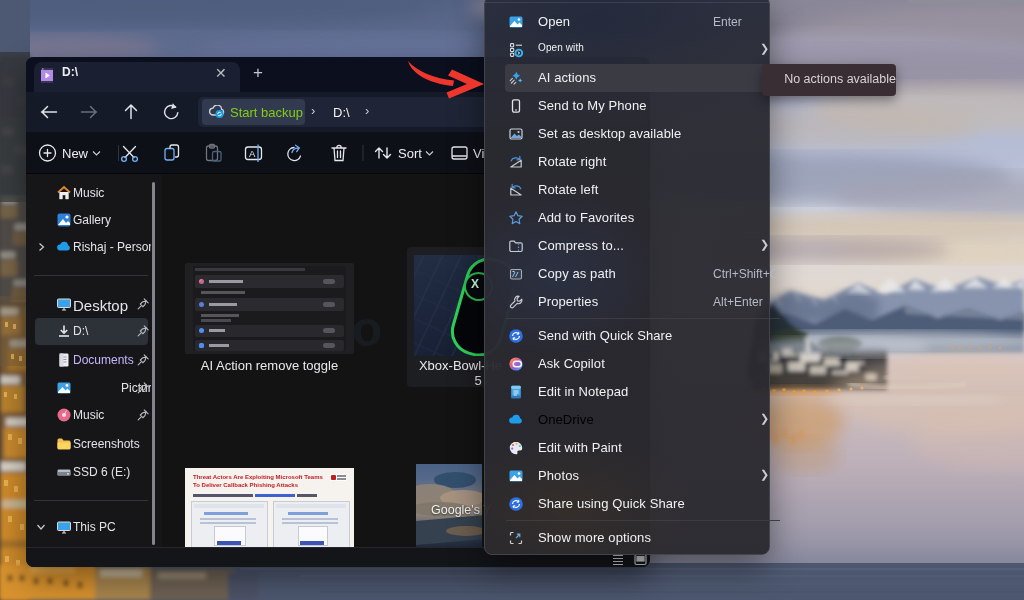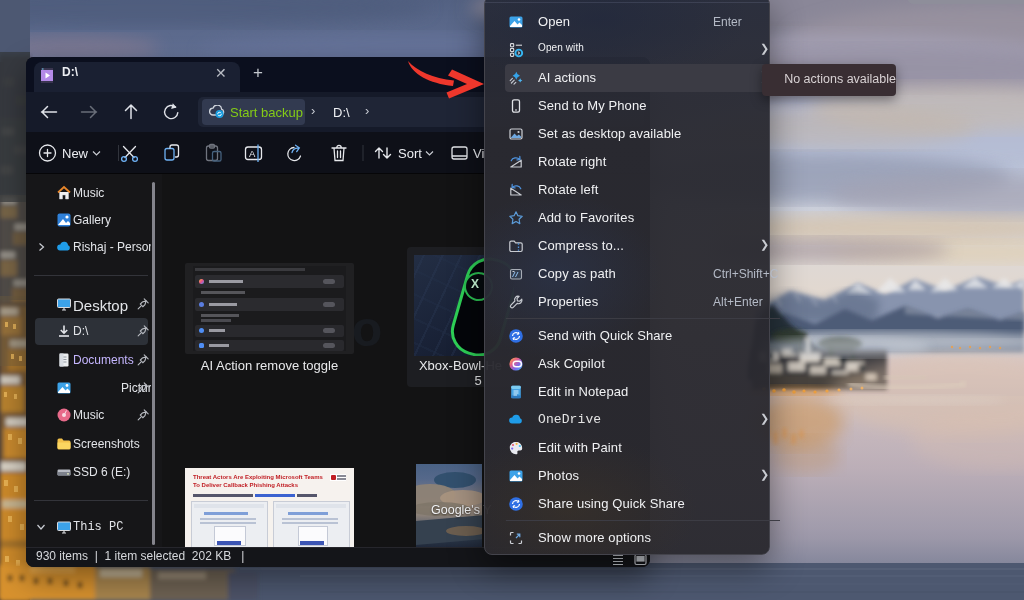--- a/index.html
+++ b/index.html
@@ -422,21 +422,21 @@
             <circle cx="12" cy="9.8" r="0.9" fill="#e8f0c0"></circle>
           </svg></div>
         <div class="abs" style="left:47px;top:291px;font-size:12px;color:#e2e4e8;white-space:nowrap;">SSD 6 (E:)</div>
         <svg class="abs" style="left:10px;top:348px" width="10" height="10" viewBox="0 0 10 10">
           <path d="M1.5 3 L5 7 L8.5 3" stroke="#c9ccd2" stroke-width="1.2" fill="none"></path>
         </svg>
         <div class="abs" style="left:30px;top:345px;width:16px;height:16px;"><svg width="16" height="16" viewBox="0 0 16 16">
             <rect x="1.5" y="3" width="13" height="8.5" rx="1" fill="#3ca2e8" stroke="#d8dade" stroke-width="1"></rect>
             <path d="M6 14 h4 M8 11.5 V14" stroke="#d8dade" stroke-width="1.2"></path>
           </svg></div>
-        <div class="abs" style="left:47px;top:346px;font-size:12px;color:#e2e4e8;white-space:nowrap;font-family:Liberation Mono, monospace;">This PC</div>
+        <div class="abs" style="left:47px;top:346px;font-size:12px;color:#e2e4e8;white-space:nowrap;">This PC</div>
       </div>
 
     <div class="abs" style="left:126px;top:125px;width:3px;height:363px;background:#84848c;border-radius:2px;"></div>
 
     <div class="abs" style="left:136px;top:117px;width:488px;height:373px;background:#131314;"></div>
     <div class="abs" style="left:208px;top:243px;font-size:50px;font-weight:700;color:#181b20;letter-spacing:1px;">windo</div>
 
     <div class="abs" style="left:159px;top:206px;width:169px;height:91px;background:#202022;border-radius:2px;overflow:hidden;">
       <div class="abs" style="left:8px;top:3px;width:153px;height:85px;background:#1b1b1d;"></div>
       <div class="abs" style="left:10px;top:5px;width:110px;height:3px;background:#3a3a3e;"></div>
@@ -509,21 +509,20 @@
       <div class="abs" style="left:18px;top:8px;width:42px;height:16px;border-radius:50%;background:#32506e;"></div>
       <div class="abs" style="left:-12px;top:20px;width:52px;height:22px;border-radius:50%;background:#8d8275;opacity:0.95;"></div>
       <div class="abs" style="left:24px;top:26px;width:46px;height:16px;border-radius:50%;background:#a89480;opacity:0.9;"></div>
       <div class="abs" style="left:-6px;top:38px;width:60px;height:14px;border-radius:50%;background:#7d7468;opacity:0.8;"></div>
       <div class="abs" style="left:-8px;top:54px;width:84px;height:24px;background:#35414f;transform:rotate(-5deg);"></div>
       <div class="abs" style="left:30px;top:62px;width:40px;height:10px;background:#c08a50;opacity:0.4;border-radius:50%;"></div>
     </div>
     <div class="abs" style="left:405px;top:446px;width:88px;font-size:12.5px;color:#f2f3f5;text-shadow:0 1px 2px rgba(0,0,0,0.6);">Google's Y</div>
 
     <div class="abs" style="left:0;top:490px;width:624px;height:20px;background:#141519;border-top:1px solid #26262c;"></div>
-    <div class="abs" style="left:10px;top:492px;font-size:12px;color:#d6d8dc;">930 items&nbsp;&nbsp;|&nbsp;&nbsp;1 item selected&nbsp;&nbsp;202 KB&nbsp;&nbsp;&nbsp;|</div>
     <svg class="abs" style="left:585px;top:496px" width="40" height="13" viewBox="0 0 40 13">
       <g stroke="#c9ccd2" stroke-width="1.2" fill="none">
         <line x1="2" y1="2.5" x2="12" y2="2.5"></line>
           <line x1="2" y1="5.5" x2="12" y2="5.5"></line>
         <line x1="2" y1="8.5" x2="12" y2="8.5"></line>
           <line x1="2" y1="11.5" x2="12" y2="11.5"></line>
         <rect x="24" y="1.5" width="11" height="10" rx="1.5"></rect>
         <rect x="26" y="3.5" width="7" height="4.5" fill="#c9ccd2"></rect>
       </g>
     </svg>
@@ -629,21 +628,21 @@
       <div class="abs" style="left:8px;top:384px;width:16px;height:16px;"><svg width="16" height="16" viewBox="0 0 16 16">
           <rect x="3.2" y="1.8" width="9.6" height="12.4" rx="1.4" fill="#45a2e2"></rect>
           <rect x="3.2" y="1.8" width="9.6" height="3.2" rx="1.4" fill="#7ccbf0"></rect>
           <rect x="3.2" y="11.4" width="9.6" height="2.8" fill="#2d7bc0"></rect>
           <path d="M5.5 7 h5 M5.5 9 h5 M5.5 11 h3.5" stroke="#eaf6fd" stroke-width="0.9"></path>
         </svg></div>
       <div class="abs" style="left:38px;top:384px;font-size:13px;color:#f0f1f3;white-space:nowrap;letter-spacing:0.1px;">Edit in Notepad</div>
       <div class="abs" style="left:8px;top:412px;width:16px;height:16px;"><svg width="16" height="16" viewBox="0 0 16 16">
           <path d="M4 11.5 a3 3 0 0 1 0.3-6 a4 4 0 0 1 7.8 0.8 a2.7 2.7 0 0 1 -0.4 5.2 Z" fill="#1f9ce8"></path>
         </svg></div>
-      <div class="abs" style="left:38px;top:412px;font-size:13px;color:#e5e5e5;white-space:nowrap;letter-spacing:0.1px;font-family:Liberation Mono, monospace;">OneDrive</div>
+      <div class="abs" style="left:38px;top:412px;font-size:13px;color:#000000;white-space:nowrap;letter-spacing:0.1px;">OneDrive</div>
       <div class="abs" style="left:260px;top:412px;font-size:11px;color:#c9ccd2;">❯</div>
       <div class="abs" style="left:8px;top:440px;width:16px;height:16px;"><svg width="16" height="16" viewBox="0 0 16 16">
           <path d="M8 1.8 a6.2 6.2 0 1 0 0 12.4 c1.2 0 1.8-0.8 1.4-1.8 c-0.4-1 0.2-2 1.4-2 h1.4 a2 2 0 0 0 2-2 a6.4 6.4 0 0 0 -6.2-6.6 Z" fill="#e8eaf0"></path>
           <circle cx="5" cy="5" r="1.1" fill="#e85d75"></circle>
           <circle cx="8.6" cy="3.8" r="1.1" fill="#f2b53c"></circle>
           <circle cx="11.8" cy="6" r="1.1" fill="#3cc3f2"></circle>
           <circle cx="4.2" cy="8.6" r="1.1" fill="#7a6af0"></circle>
         </svg></div>
       <div class="abs" style="left:38px;top:440px;font-size:13px;color:#f0f1f3;white-space:nowrap;letter-spacing:0.1px;">Edit with Paint</div>
       <div class="abs" style="left:8px;top:468px;width:16px;height:16px;"><svg width="16" height="16" viewBox="0 0 16 16">

